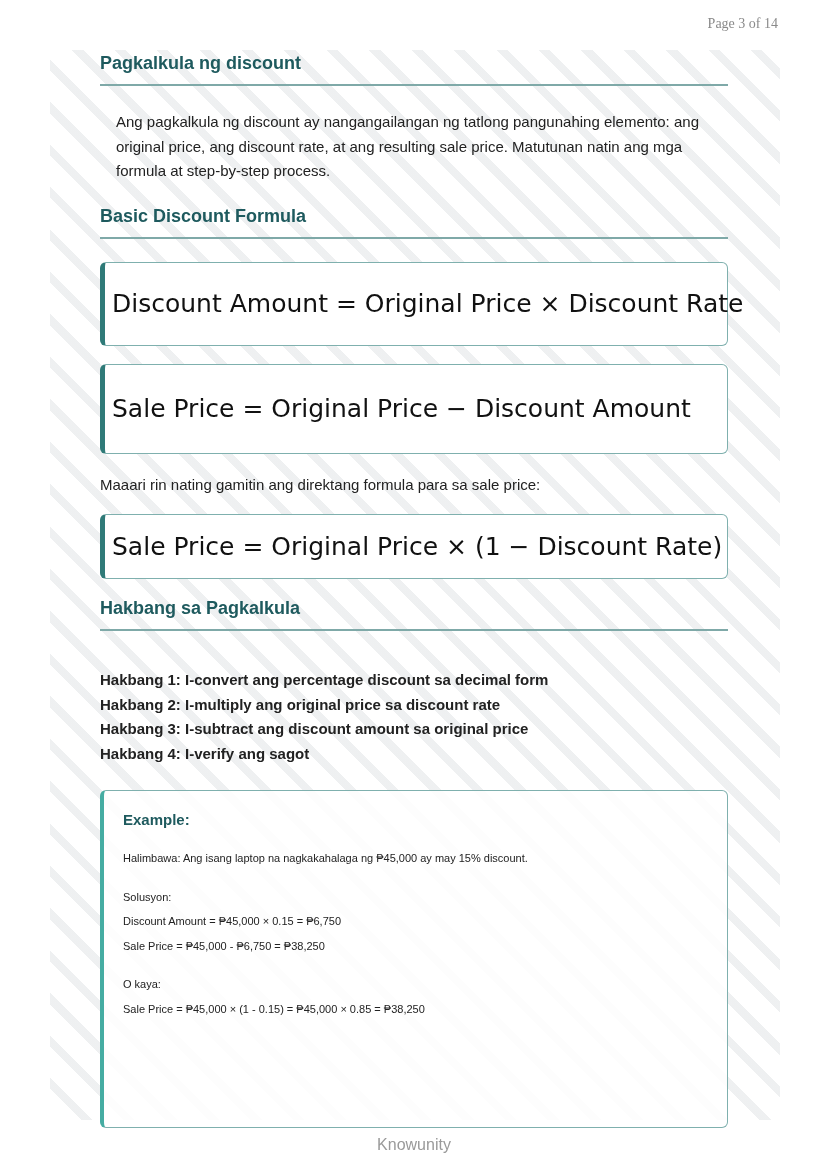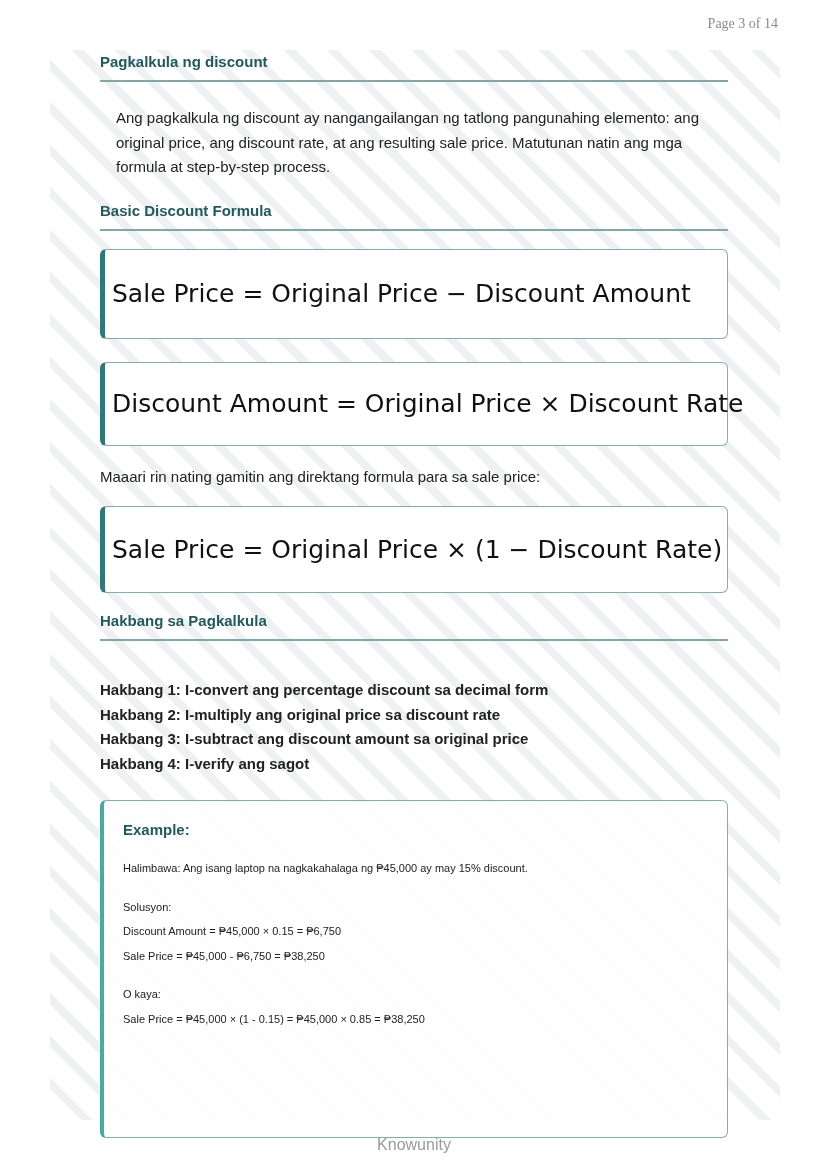--- a/index.html
+++ b/index.html
@@ -27,21 +27,21 @@
       position: absolute; top: 16px; right: 50px;
       font-family: "Liberation Serif", serif;
       font-size: 14px; color: #8a8a8a;
       z-index: 2;
     }
     .content {
       position: absolute; left: 100px; top: 50px; width: 628px;
       z-index: 1;
     }
     .h2 {
-      font-size: 15px; font-weight: bold; color: #1e5a5e;
+      font-size: 18px; font-weight: bold; color: #1e5a5e;
       padding-bottom: 10px;
       border-bottom: 2px solid #7fa9a8;
       margin: 0;
     }
     .para {
       font-size: 15px; line-height: 24.5px; color: #222;
       margin: 0;
     }
     .formula {
       border: 1px solid #7fb0ae;
@@ -83,31 +83,31 @@
 <div class="page-num">Page 3 of 14</div>
 
 <div class="content">
 
   <h2 class="h2" style="padding-top:3px;">Pagkalkula ng discount</h2>
 
   <p class="para" style="margin-top:24px;margin-left:16px;">Ang pagkalkula ng discount ay nangangailangan ng tatlong pangunahing elemento: ang original price, ang discount rate, at ang resulting sale price. Matutunan natin ang mga formula at step-by-step process.</p>
 
   <h2 class="h2" style="margin-top:22px;">Basic Discount Formula</h2>
 
+  <div class="formula" style="margin-top:23px; height:84px;">
+    <span>Discount Amount = Original Price × Discount Rate</span>
+  </div>
+
   <div class="formula" style="margin-top:18px; height:90px;">
     <span>Sale Price = Original Price − Discount Amount</span>
   </div>
 
-  <div class="formula" style="margin-top:23px; height:84px;">
-    <span>Discount Amount = Original Price × Discount Rate</span>
-  </div>
-
   <p class="para" style="margin-top:19px;">Maaari rin nating gamitin ang direktang formula para sa sale price:</p>
 
-  <div class="formula" style="margin-top:17px; height:87px;">
+  <div class="formula" style="margin-top:17px; height:65px;">
     <span>Sale Price = Original Price × (1 − Discount Rate)</span>
   </div>
 
   <h2 class="h2" style="margin-top:19px;">Hakbang sa Pagkalkula</h2>
 
   <div class="steps" style="margin-top:37px;font-weight:bold;">
     <div>Hakbang 1: I-convert ang percentage discount sa decimal form</div>
     <div>Hakbang 2: I-multiply ang original price sa discount rate</div>
     <div>Hakbang 3: I-subtract ang discount amount sa original price</div>
     <div>Hakbang 4: I-verify ang sagot</div>

